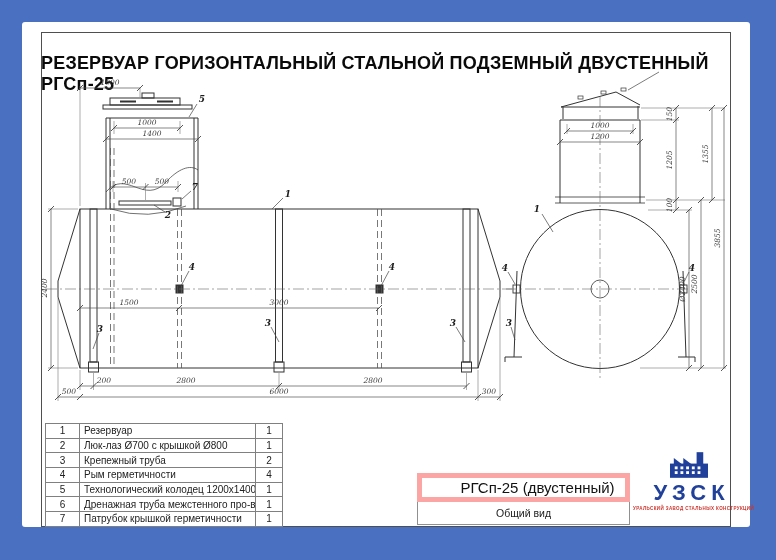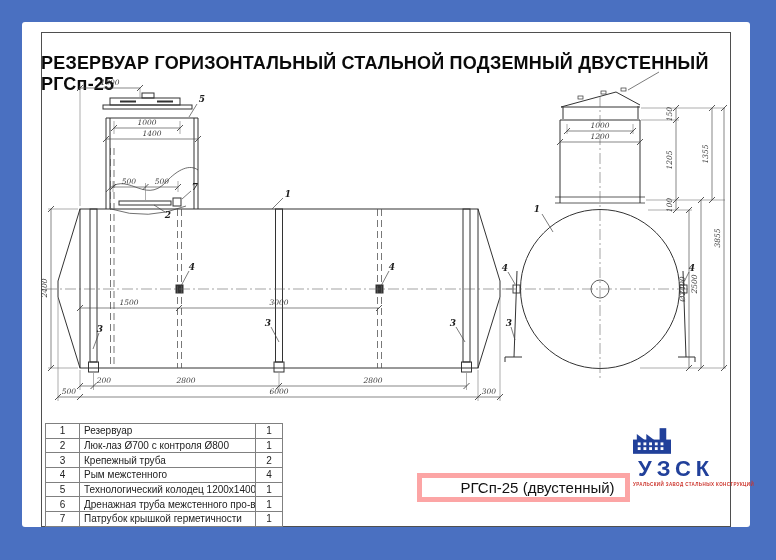--- a/index.html
+++ b/index.html
@@ -46,22 +46,22 @@
     box-sizing:border-box;border:5px solid #fca5a5;height:29px;
     display:flex;align-items:center;justify-content:center;
     font-size:15px;color:#111;padding-left:28px;
   }
   .tb-view{
     box-sizing:border-box;border:1px solid #909090;border-top:none;height:23px;
     display:flex;align-items:center;justify-content:center;
     font-size:10.5px;color:#222;
   }
   .logo{
-    position:absolute;left:633px;top:428px;width:112px;
-    text-align:left;line-height:1;
+    position:absolute;left:633px;top:452px;width:112px;
+    text-align:center;line-height:1;
   }
   .logo-abbr{
     font-size:22px;font-weight:bold;color:#21409a;
     letter-spacing:5px;margin-top:1px;padding-left:5px;
   }
   .logo-tagline{
     font-size:4.5px;font-weight:bold;color:#cc332b;
     letter-spacing:.4px;margin-top:3px;white-space:nowrap;
   }
 </style>
@@ -219,31 +219,31 @@
 
 <table class="parts-table">
   <tbody>
       <tr>
     <td class="c-num">1</td>
     <td class="c-name">Резервуар</td>
     <td class="c-qty">1</td>
   </tr>
   <tr>
     <td class="c-num">2</td>
-    <td class="c-name">Люк-лаз Ø700 с контроля Ø800</td>
+    <td class="c-name">Люк-лаз Ø700 с крышкой Ø800</td>
     <td class="c-qty">1</td>
   </tr>
   <tr>
     <td class="c-num">3</td>
     <td class="c-name">Крепежный труба</td>
     <td class="c-qty">2</td>
   </tr>
   <tr>
     <td class="c-num">4</td>
-    <td class="c-name">Рым межстенного</td>
+    <td class="c-name">Рым герметичности</td>
     <td class="c-qty">4</td>
   </tr>
   <tr>
     <td class="c-num">5</td>
     <td class="c-name">Технологический колодец 1200x1400</td>
     <td class="c-qty">1</td>
   </tr>
   <tr>
     <td class="c-num">6</td>
     <td class="c-name">Дренажная труба межстенного про-ва</td>
@@ -252,20 +252,21 @@
   <tr>
     <td class="c-num">7</td>
     <td class="c-name">Патрубок крышкой герметичности</td>
     <td class="c-qty">1</td>
   </tr>
 </tbody>
   </table>
 
 <div class="title-block">
   <div class="tb-model">РГСп-25 (двустенный)</div>
+  <div class="tb-view">Общий вид</div>
 </div>
 
 <div class="logo">
   <svg width="38" height="26" viewBox="0 0 40 27">
     <g fill="#21409a">
       <rect x="28" y="0" width="7" height="13"></rect>
       <polygon points="4,13 4,6 13,13"></polygon>
       <polygon points="14,13 14,6 23,13"></polygon>
       <rect x="0" y="12" width="40" height="15"></rect>
     </g>

